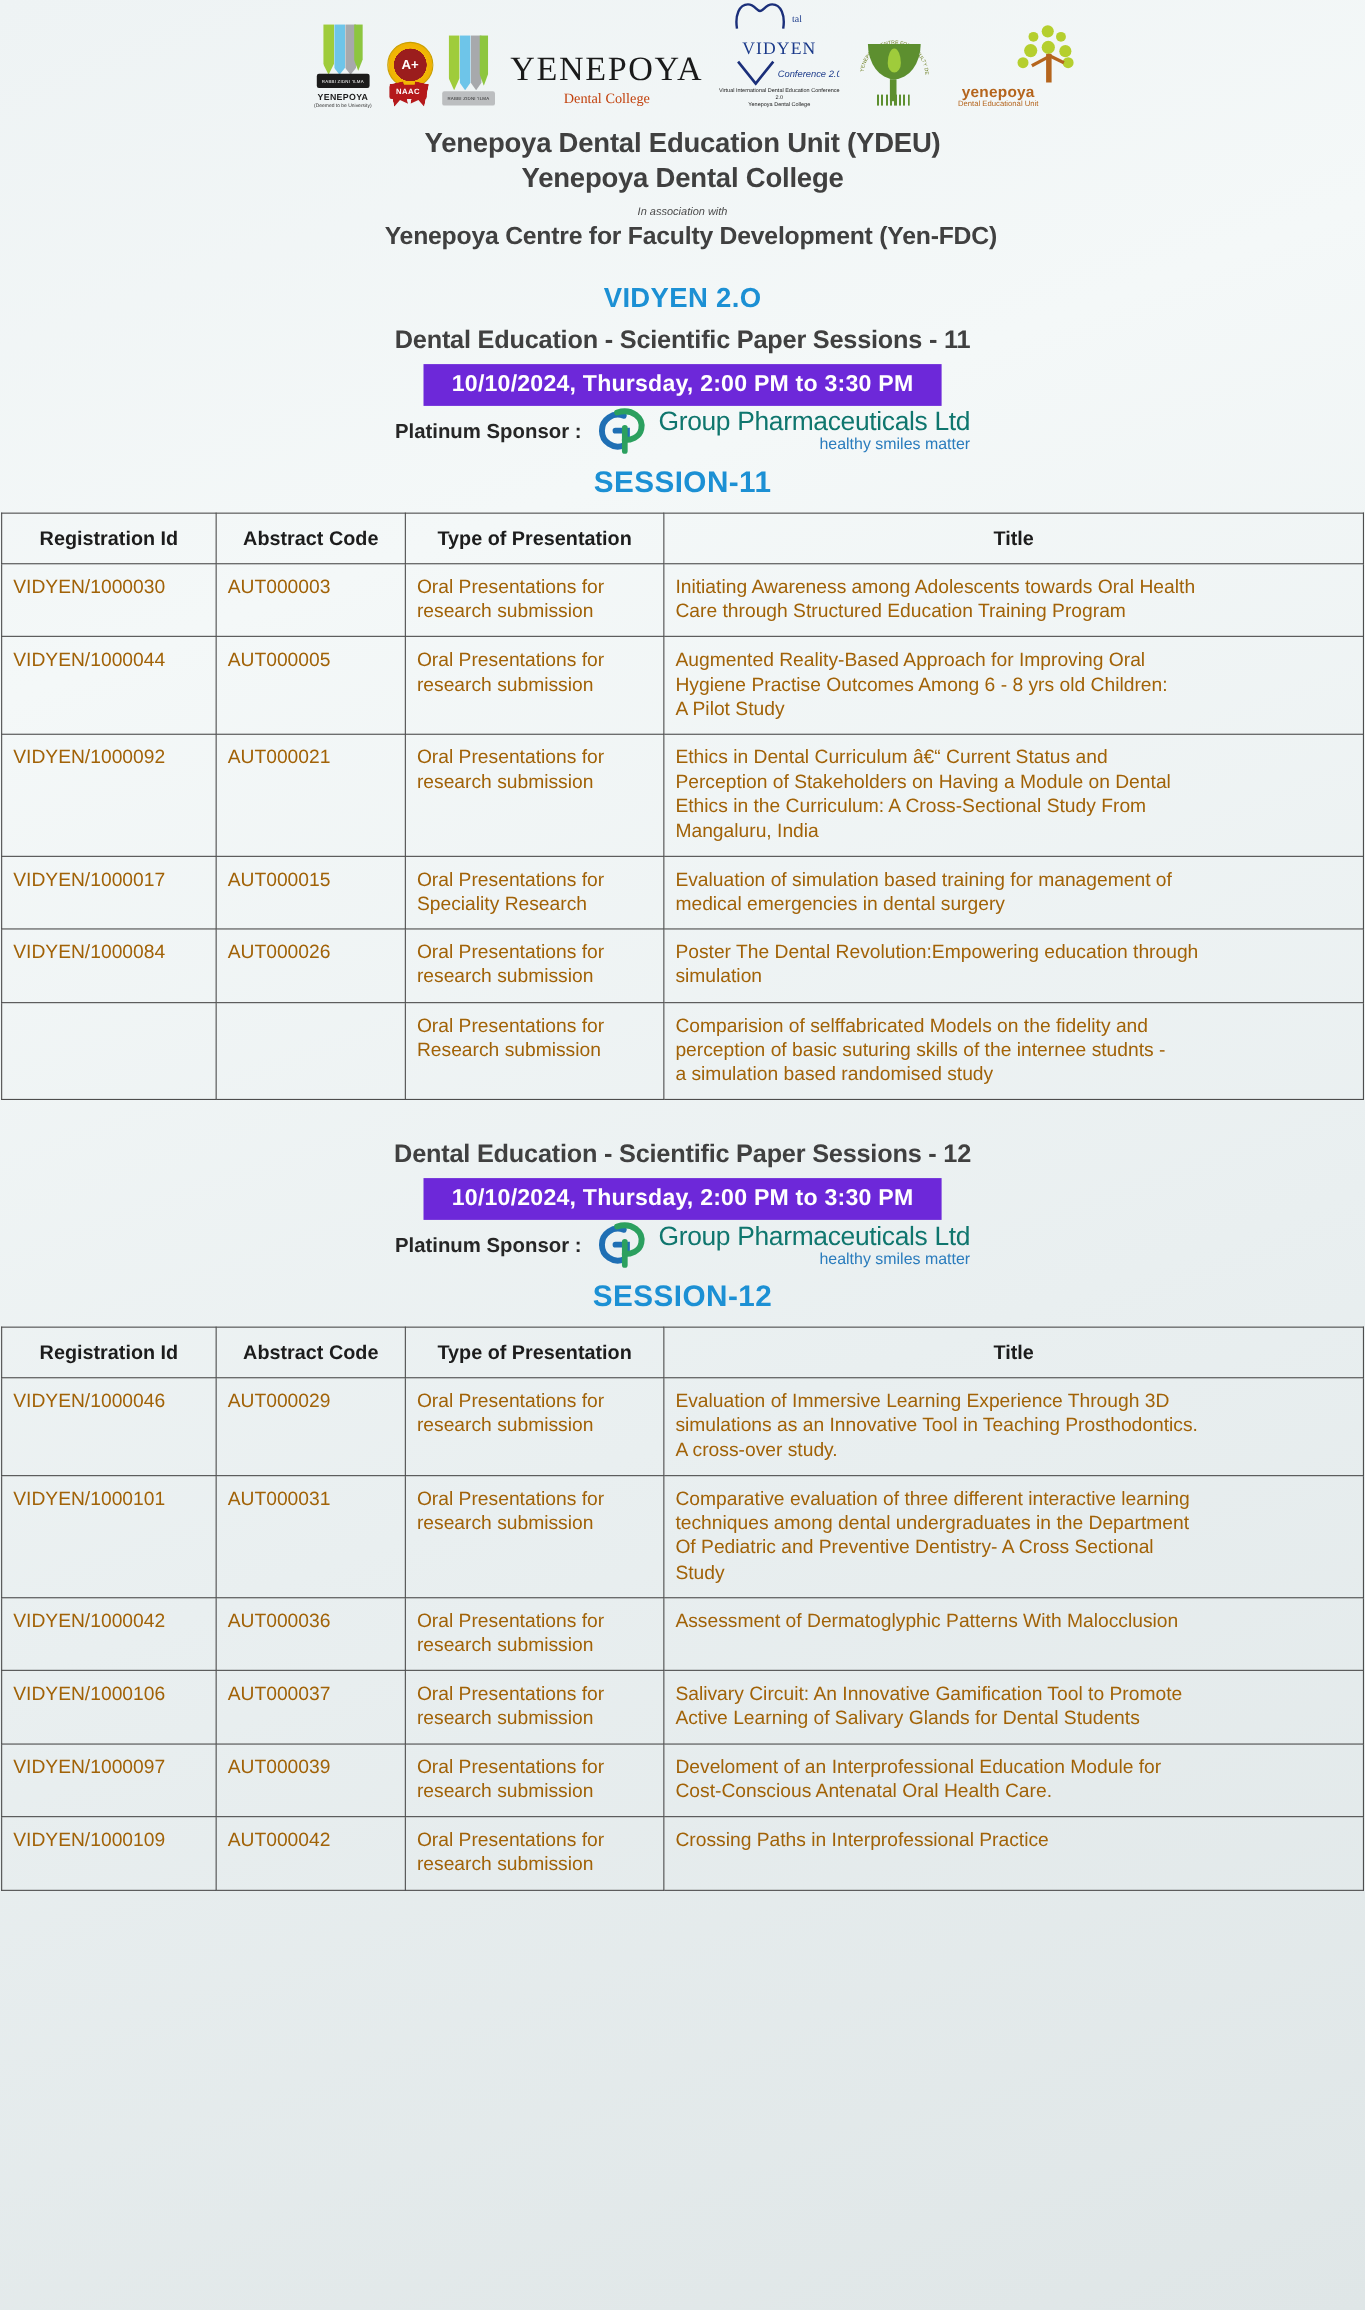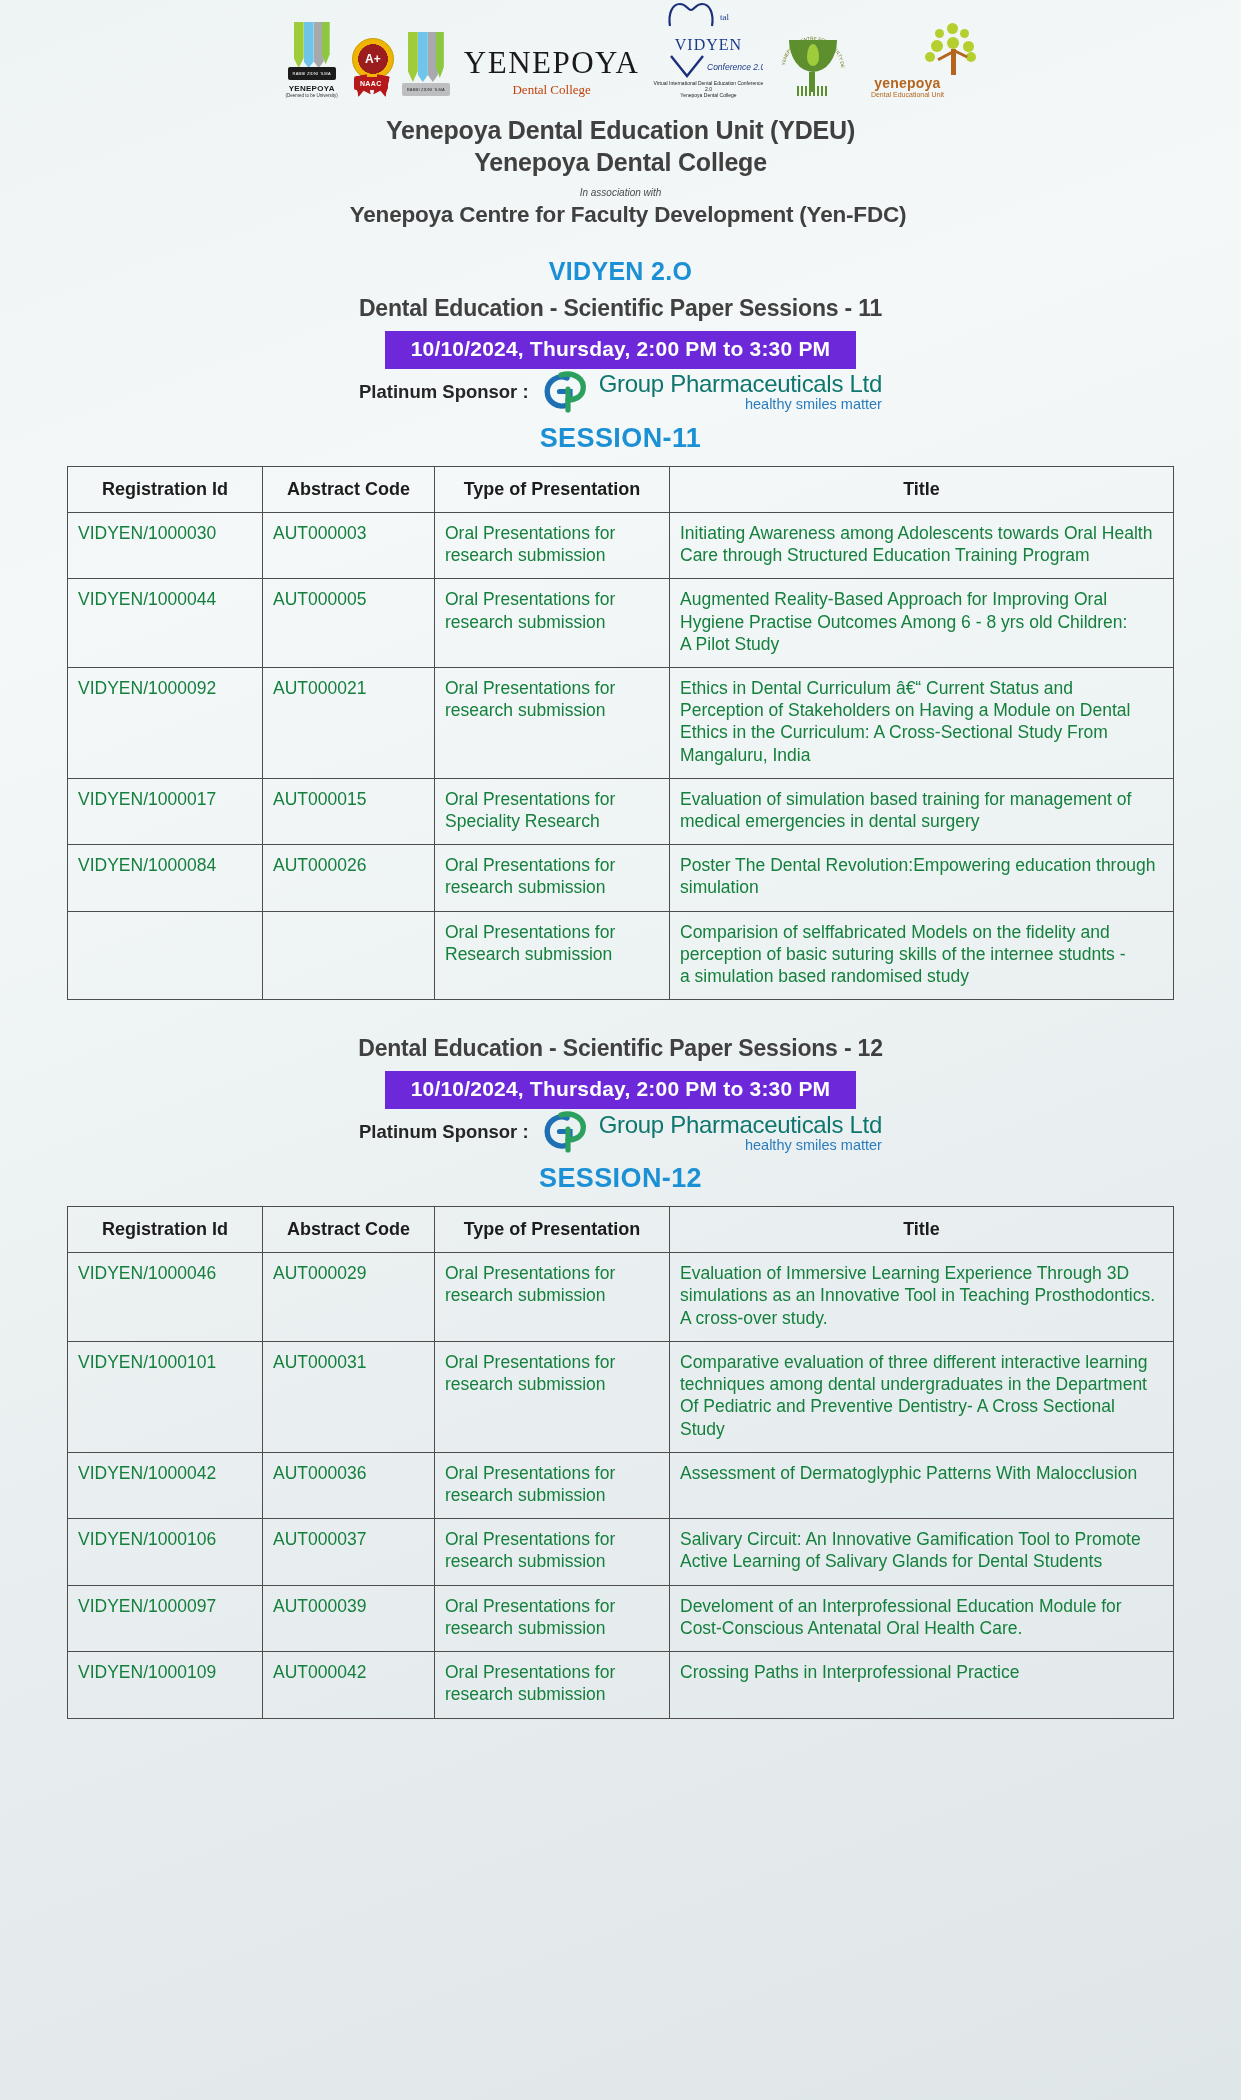--- a/index.html
+++ b/index.html
@@ -227,33 +227,33 @@
     text-align: center;
     font-size: 27px;
     font-weight: bold;
     color: #1c90d4;
     margin-top: 8px;
     letter-spacing: .4px;
   }
 
   
   table.sess {
-    width: 1107px;
+    width: 1239px;
     margin: 12px auto 0 auto;
     border-collapse: collapse;
     table-layout: fixed;
     background: transparent;
   }
   table.sess th, table.sess td {
     border: 1px solid #4d4d4d;
     vertical-align: top;
     padding: 9px 10px 12px 10px;
     font-size: 17.5px;
     line-height: 1.27;
-    color: #15803d;
+    color: #a16207;
   }
   table.sess th {
     font-weight: bold;
     font-size: 18px;
     padding-top: 11px;
     padding-bottom: 11px;
     color: #1c1c1c;
   }
   table.sess .c-reg { width: 195px; }
   table.sess .c-abs { width: 172px; }

